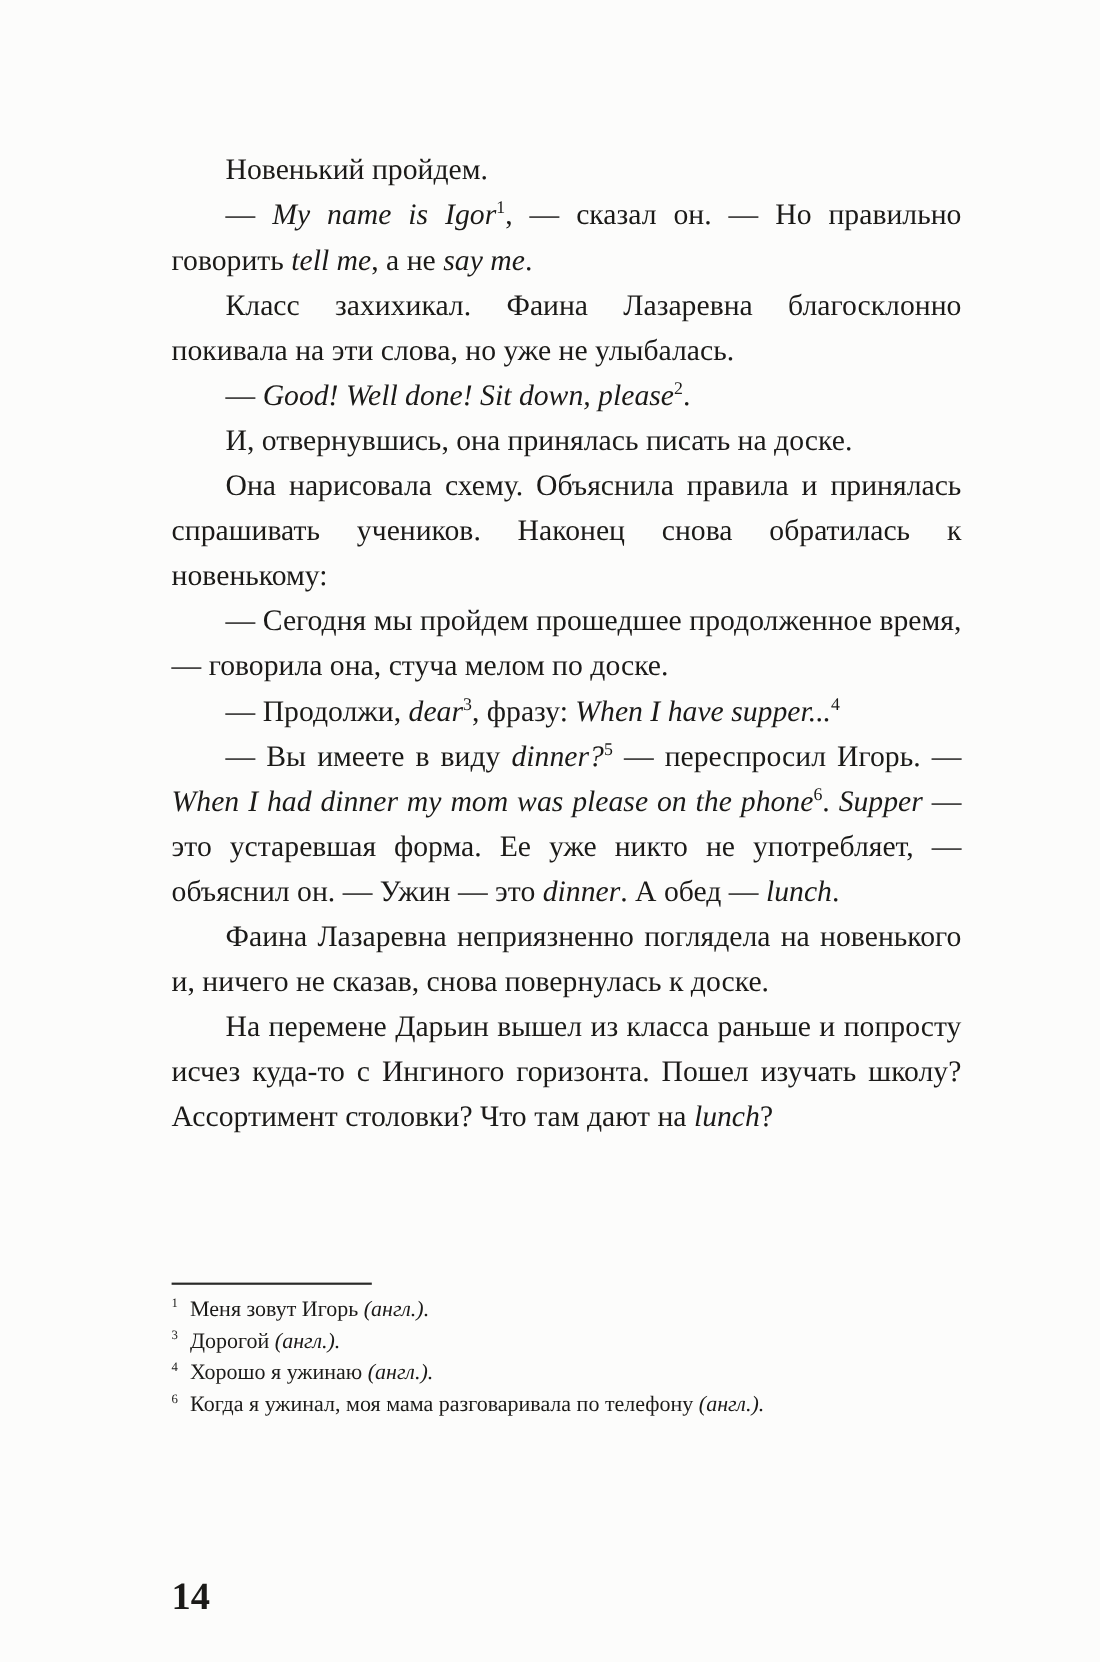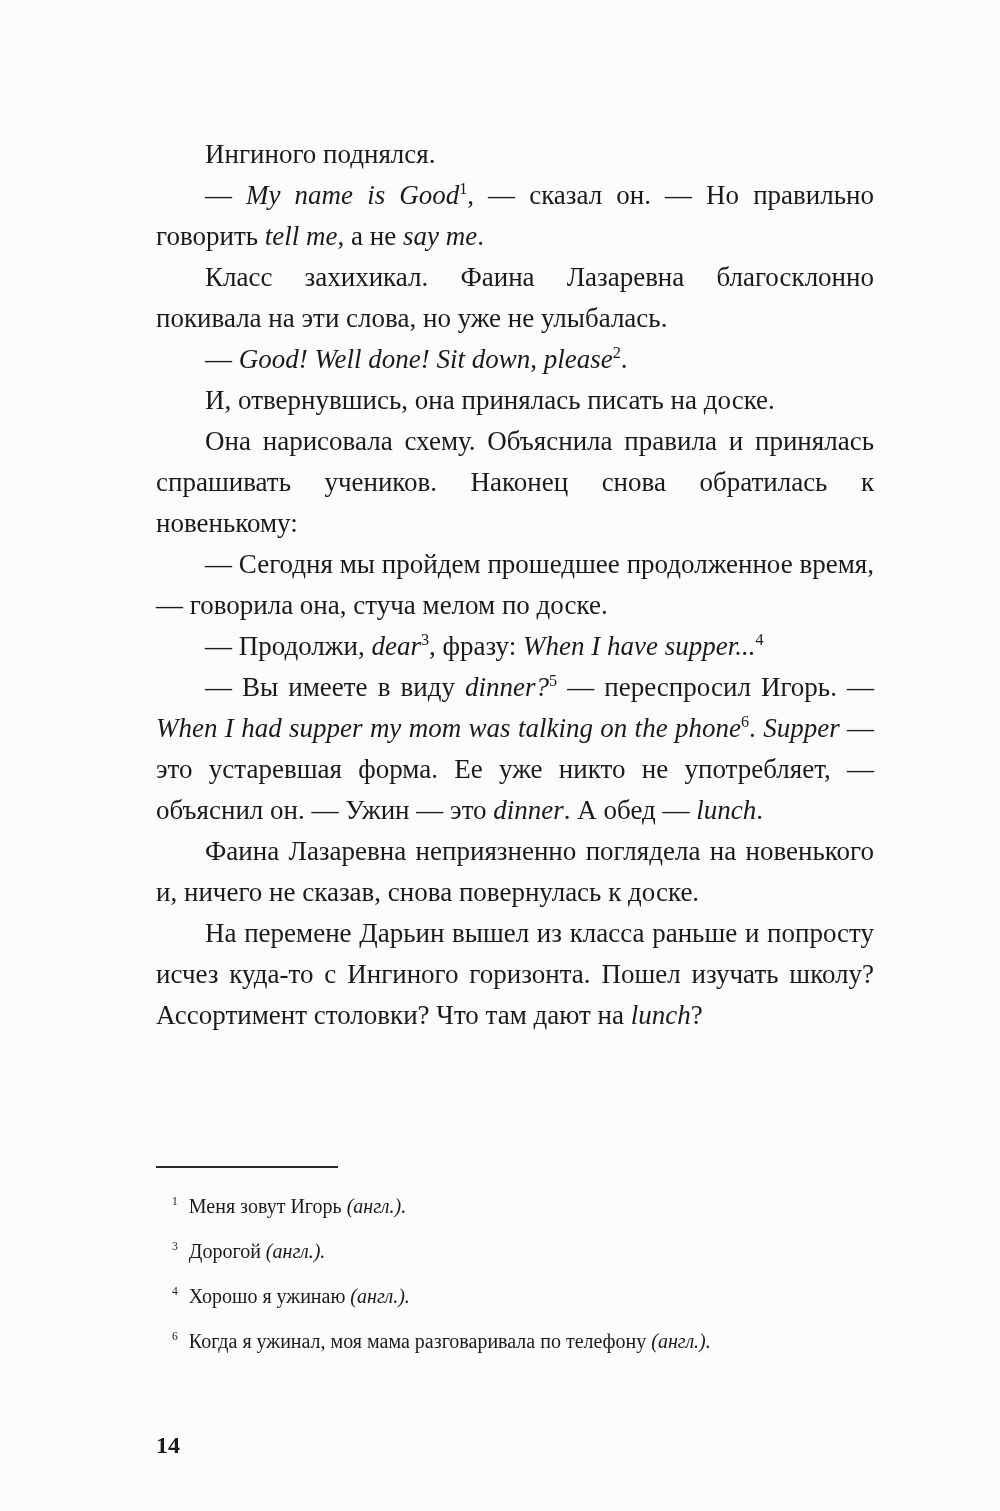--- a/index.html
+++ b/index.html
@@ -45,50 +45,50 @@
 
   .footnotes {
     position: absolute;
     left: 156px;
     top: 1176px;
     width: 732px;
     font-size: 20px;
     line-height: 29px;
     text-align: left;
   }
-  .footnote { margin: 16px; }
+  .footnote { margin: 0; }
   .footnote em { font-style: italic; }
   .footnote .fn-num {
     font-size: 58%;
     vertical-align: super;
     margin-right: 11px;
   }
 
   .page-number {
     position: absolute;
     left: 156px;
     top: 1432px;
-    font-size: 24px;
+    font-size: 35px;
     font-weight: bold;
   }
 </style>
 </head>
 <body>
 
 <div class="page">
   <div class="text-block">
-      <p class="para"><span>Ингиного поднялся.</span></p>
-      <p class="para"><span>— </span><em>My name is Good</em><sup>1</sup><span>, — сказал он. — Но правильно говорить </span><em>tell me</em><span>, а не </span><em>say me</em><span>.</span></p>
+      <p class="para"><span>Новенький пройдем.</span></p>
+      <p class="para"><span>— </span><em>My name is Igor</em><sup>1</sup><span>, — сказал он. — Но правильно говорить </span><em>tell me</em><span>, а не </span><em>say me</em><span>.</span></p>
       <p class="para"><span>Класс захихикал. Фаина Лазаревна благосклон­но покивала на эти слова, но уже не улыбалась.</span></p>
       <p class="para"><span>— </span><em>Good! Well done! Sit down, please</em><sup>2</sup><span>.</span></p>
       <p class="para"><span>И, отвернувшись, она принялась писать на доске.</span></p>
       <p class="para"><span>Она нарисовала схему. Объяснила правила и принялась спрашивать учеников. Наконец снова обратилась к новенькому:</span></p>
       <p class="para"><span>— Сегодня мы пройдем прошедшее продолжен­ное время, — говорила она, стуча мелом по доске.</span></p>
       <p class="para"><span>— Продолжи, </span><em>dear</em><sup>3</sup><span>, фразу: </span><em>When I have supper...</em><sup>4</sup></p>
-      <p class="para"><span>— Вы имеете в виду </span><em>dinner?</em><sup>5</sup><span> — переспро­сил Игорь. — </span><em>When I had supper my mom was talking on the phone</em><sup>6</sup><span>. </span><em>Supper</em><span> — это устаревшая форма. Ее уже никто не употребляет, — объяснил он. — Ужин — это </span><em>dinner</em><span>. А обед — </span><em>lunch</em><span>.</span></p>
+      <p class="para"><span>— Вы имеете в виду </span><em>dinner?</em><sup>5</sup><span> — переспро­сил Игорь. — </span><em>When I had dinner my mom was please on the phone</em><sup>6</sup><span>. </span><em>Supper</em><span> — это устаревшая форма. Ее уже никто не употребляет, — объяснил он. — Ужин — это </span><em>dinner</em><span>. А обед — </span><em>lunch</em><span>.</span></p>
       <p class="para"><span>Фаина Лазаревна неприязненно поглядела на но­венького и, ничего не сказав, снова повернулась к доске.</span></p>
       <p class="para"><span>На перемене Дарьин вышел из класса раньше и попросту исчез куда-то с Ингиного горизонта. По­шел изучать школу? Ассортимент столовки? Что там дают на </span><em>lunch</em><span>?</span></p>
     </div>
   <div class="footnote-rule"></div>
   <div class="footnotes">
       <p class="footnote"><sup class="fn-num">1</sup><span>Меня зовут Игорь </span><em>(англ.).</em></p>
       <p class="footnote"><sup class="fn-num">3</sup><span>Дорогой </span><em>(англ.).</em></p>
       <p class="footnote"><sup class="fn-num">4</sup><span>Хорошо я ужинаю </span><em>(англ.).</em></p>
       <p class="footnote"><sup class="fn-num">6</sup><span>Когда я ужинал, моя мама разговаривала по телефону </span><em>(англ.).</em></p>
     </div>

